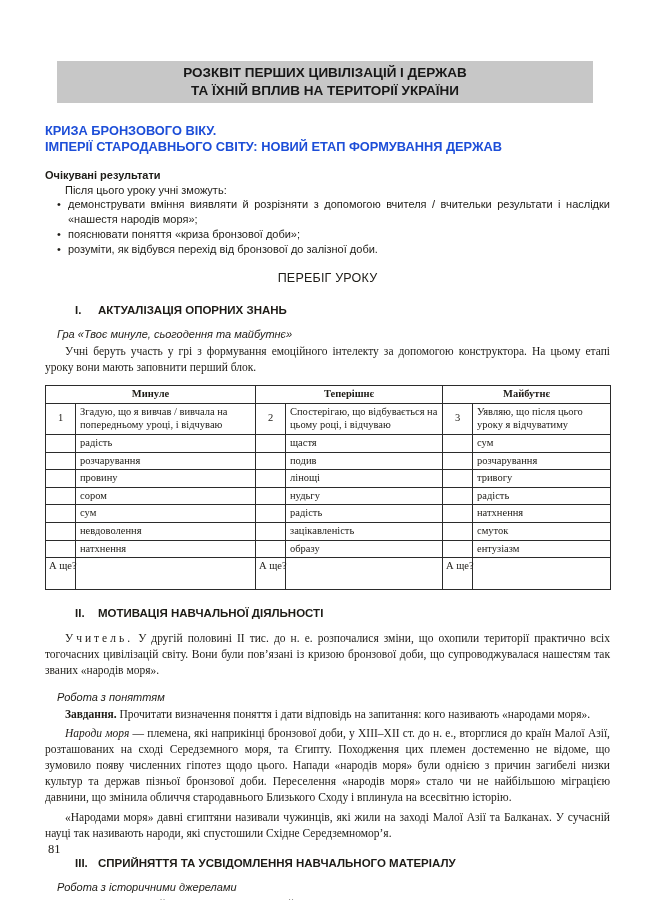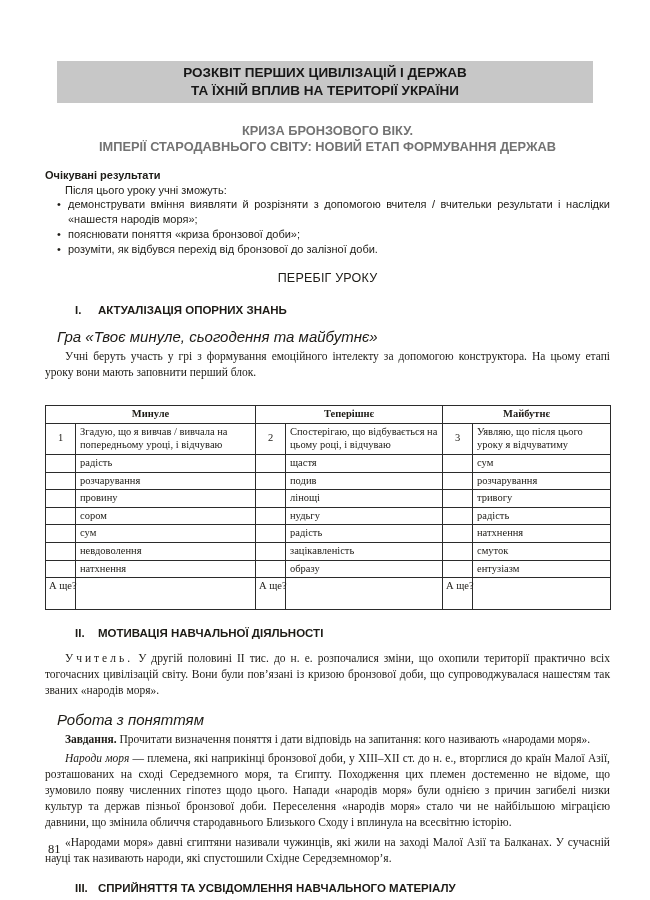--- a/index.html
+++ b/index.html
@@ -23,26 +23,26 @@
     text-align: center;
     font-family: "Liberation Sans", "DejaVu Sans", sans-serif;
     font-weight: bold;
     font-size: 13.5px;
     line-height: 1.3;
     color: #171717;
   }
   
   .doc-title {
     margin-top: 20px;
-    text-align: center;
+    text-align: left;
     font-family: "Liberation Sans", "DejaVu Sans", sans-serif;
     font-weight: bold;
     font-size: 12.8px;
     line-height: 1.28;
-    color: #737373;
+    color: #1d4ed8;
   }
   
   .expected {
     margin-top: 12px;
     font-family: "Liberation Sans", "DejaVu Sans", sans-serif;
     font-size: 11px;
     line-height: 1.34;
   }
   .expected .exp-head { font-weight: bold; font-size: 11px; }
   .expected .exp-intro { text-indent: 20px; }
@@ -65,37 +65,37 @@
     font-weight: bold;
     font-size: 11.5px;
   }
   .sec-head .num { display: inline-block; width: 23px; }
   
   .ital-sub {
     margin-top: 12px;
     padding-left: 12px;
     font-family: "Liberation Sans", "DejaVu Sans", sans-serif;
     font-style: italic;
-    font-size: 15px;
+    font-size: 11px;
   }
   
   p.body {
     margin-top: 4px;
     font-size: 11.5px;
     line-height: 1.38;
     text-align: justify;
     text-indent: 20px;
   }
   .teacher-label { letter-spacing: 3px; }
   .task-label { font-weight: bold; }
   .lead-italic { font-style: italic; }
   
   table.game {
     width: 100%;
-    margin-top: 24px;
+    margin-top: 9px;
     border-collapse: collapse;
     table-layout: fixed;
     font-size: 10.5px;
     line-height: 1.3;
   }
   table.game td {
     border: 1px solid #2b2b2b;
     padding: 1px 4px 2px;
     vertical-align: top;
   }

